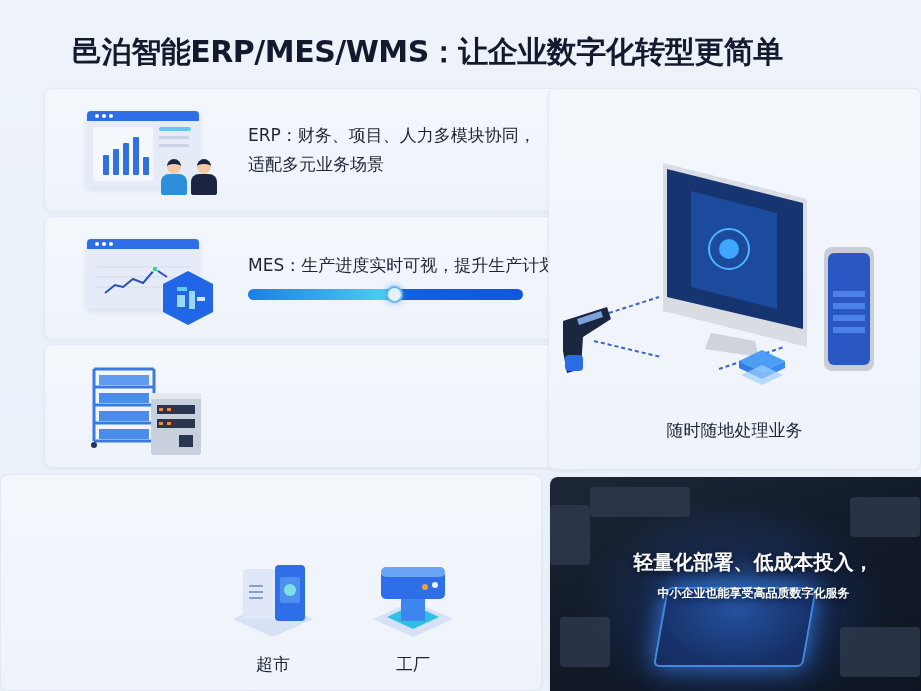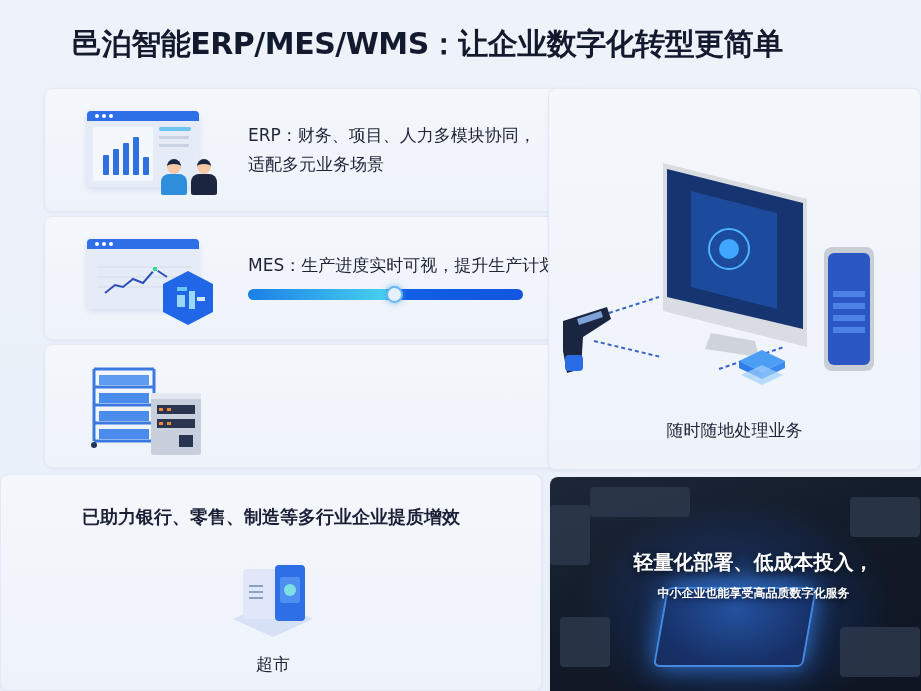--- a/index.html
+++ b/index.html
@@ -4,21 +4,21 @@
 <style>
   * { box-sizing: border-box; margin: 0; padding: 0; }
   html, body { width: 921px; height: 691px; overflow: hidden; }
   body {
     background: linear-gradient(180deg, #eef3fa 0%, #e9f0f9 100%);
     font-family: "DejaVu Sans", "Liberation Sans", sans-serif;
     color: #1c2233;
     position: relative;
   }
   .title {
-    position: absolute; left: 0; top: 0; width: 855px; height: 88px;
+    position: absolute; left: 0; top: 8px; width: 855px; height: 88px;
     display: flex; align-items: center; justify-content: center;
     font-size: 30px; font-weight: bold; color: #141a2e; letter-spacing: -0.5px;
   }
   .card {
     position: absolute;
     background: linear-gradient(180deg, #f4f7fc 0%, #eef3fa 100%);
     border: 1px solid #e2e9f3;
     border-radius: 8px;
     box-shadow: 0 1px 3px rgba(120,140,180,0.10);
   }
@@ -220,37 +220,48 @@
       <polygon points="190,200 213,189 236,200 213,211" fill="#4c9ef4"></polygon>
       <polygon points="190,200 213,211 213,218 190,207" fill="#2f7ee8"></polygon>
       <polygon points="236,200 213,211 213,218 236,207" fill="#3b8af0"></polygon>
       <polygon points="192,214 213,204 234,214 213,224" fill="#9fd0fb" opacity="0.7"></polygon>
     </g>
   </svg>
   <div class="pc-sub">随时随地处理业务</div>
 </div>
 
 <div class="card ind-card">
-  <div class="ind-title">已助力银行、零售、制造等多行业企业提质增效</div>
 
 
   <div class="ind-item" style="left:222px;">
     <svg width="100" height="88">
       <polygon points="10,62 50,44 90,62 50,80" fill="#d7e1f5"></polygon>
       <rect x="20" y="12" width="36" height="50" rx="4" fill="#dfe7f8"></rect>
       <rect x="26" y="28" width="14" height="2" fill="#8aa0c8"></rect>
       <rect x="26" y="34" width="14" height="2" fill="#8aa0c8"></rect>
       <rect x="26" y="40" width="14" height="2" fill="#8aa0c8"></rect>
       <rect x="52" y="8" width="30" height="56" rx="4" fill="#2e6ee6"></rect>
       <rect x="57" y="20" width="20" height="26" rx="2" fill="#4f8ff0"></rect>
       <circle cx="67" cy="33" r="6" fill="#7ee0e6"></circle>
     </svg>
     <div class="ind-label">超市</div>
   </div>
 
+  <div class="ind-item" style="left:362px;">
+    <svg width="100" height="88">
+      <polygon points="10,62 50,44 90,62 50,80" fill="#d7e1f5"></polygon>
+      <polygon points="24,60 50,48 76,60 50,72" fill="#2fc0e6"></polygon>
+      <rect x="38" y="40" width="24" height="24" fill="#3d86ee"></rect>
+      <rect x="18" y="14" width="64" height="28" rx="5" fill="#2e6ee6"></rect>
+      <rect x="18" y="10" width="64" height="10" rx="5" fill="#6aa4f4"></rect>
+      <circle cx="62" cy="30" r="3" fill="#f0a040"></circle>
+      <circle cx="72" cy="28" r="3" fill="#eaf2ff"></circle>
+    </svg>
+    <div class="ind-label">工厂</div>
+  </div>
 </div>
 
 <div class="card promo-card">
   <div class="chip-block" style="left:40px;top:10px;width:100px;height:30px;"></div>
   <div class="chip-block" style="left:0;top:28px;width:40px;height:60px;"></div>
   <div class="chip-block" style="left:10px;top:140px;width:50px;height:50px;"></div>
   <div class="chip-block" style="left:290px;top:150px;width:80px;height:50px;"></div>
   <div class="chip-block" style="left:300px;top:20px;width:70px;height:40px;"></div>
   <div style="position:absolute;left:110px;top:110px;width:150px;height:80px;transform:skewX(-10deg);border:2px solid rgba(80,160,255,0.8);border-radius:6px;box-shadow:0 0 24px rgba(60,140,255,0.8);background:rgba(30,70,160,0.35);"></div>
   <div class="promo-line promo-l1">轻量化部署、低成本投入，</div>

